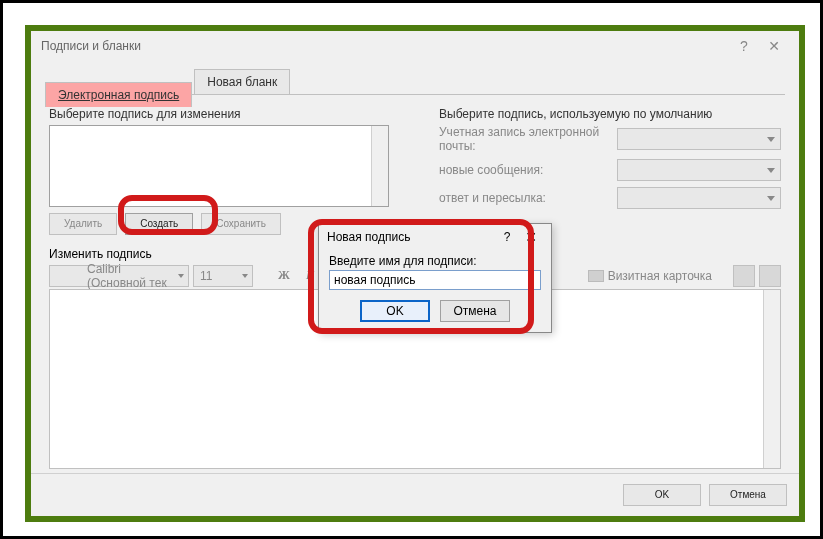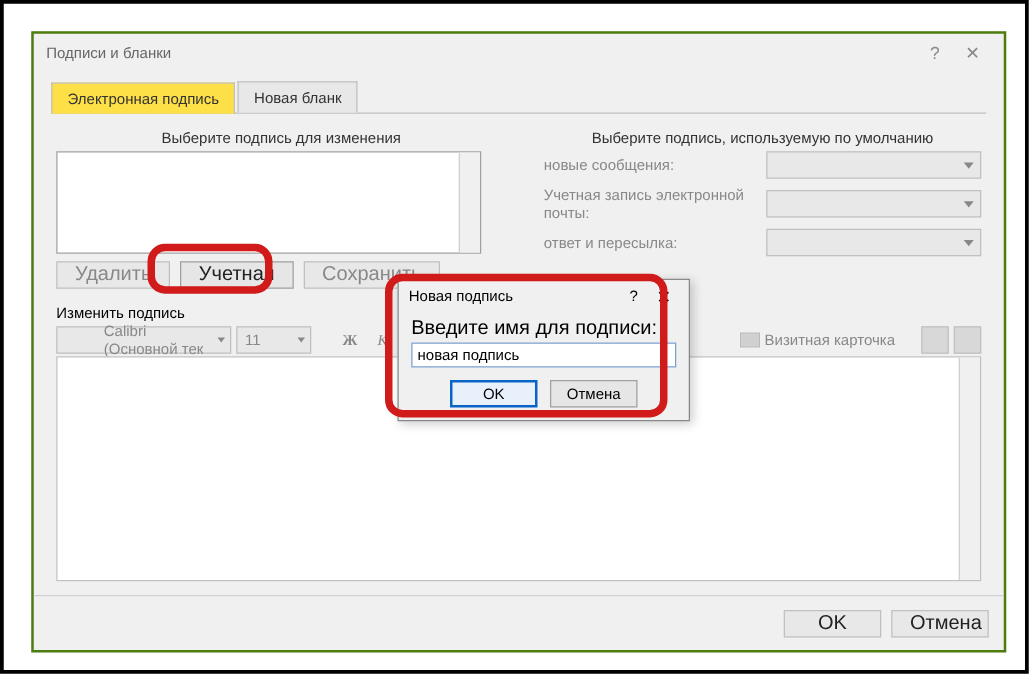--- a/index.html
+++ b/index.html
@@ -1,38 +1,38 @@
 <!DOCTYPE html>
 <html><head>
 <meta charset="utf-8">
 <style>
 * { box-sizing: border-box; margin: 0; padding: 0; font-family: "Segoe UI", Tahoma, sans-serif; font-size: 12px; }
 body { background: #fff; width: 823px; height: 539px; position: relative; border: 3px solid #000; }
-.outer-window { position: absolute; left: 22px; top: 22px; width: 780px; height: 497px; background: #f0f0f0; border: 2px solid #4d7c0f; display: flex; flex-direction: column; }
+.outer-window { position: absolute; left: 22px; top: 22px; width: 780px; height: 497px; background: #f0f0f0; border: 6px solid #4d7c0f; display: flex; flex-direction: column; }
 .titlebar { height: 30px; display: flex; align-items: center; padding: 0 10px; color: #666; }
 .titlebar .title { flex: 1; font-size: 12px; }
 .titlebar .btn { width: 30px; text-align: center; color: #888; font-size: 14px; cursor: pointer; }
 .content { flex: 1; padding: 8px 14px 0 14px; position: relative; }
 .tabs { display: flex; border-bottom: 1px solid #c0c0c0; }
 .tab { padding: 5px 12px; border: 1px solid #c0c0c0; border-bottom: none; background: #f0f0f0; margin-right: 2px; cursor: pointer; color: #333; font-size: 12px; }
-.tab.active { background: #fde047; position: relative; top: 1px; }
+.tab.active { background: #fca5a5; position: relative; top: 13px; text-decoration: underline; }
 .tab:not(.active) { background: #e8e8e8; }
 .panel { padding: 12px 4px 4px 4px; }
 .two-col { display: flex; gap: 30px; }
 .left-col { flex: 0 0 360px; }
 .right-col { flex: 1; }
-.section-label { font-size: 12px; color: #333; margin-bottom: 4px; text-align: center; }
+.section-label { font-size: 12px; color: #333; margin-bottom: 4px; }
 .listbox { width: 340px; height: 82px; background: #fff; border: 1px solid #a0a0a0; position: relative; }
 .listbox::after { content: ""; position: absolute; right: 0; top: 0; bottom: 0; width: 16px; background: #f0f0f0; border-left: 1px solid #d0d0d0; }
 .row { display: flex; align-items: center; margin-bottom: 6px; gap: 8px; }
 .row label { color: #888; font-size: 12px; flex: 0 0 170px; }
 .combo { flex: 1; height: 22px; background: #e8e8e8; border: 1px solid #c0c0c0; position: relative; }
 .combo::after { content: ""; position: absolute; right: 5px; top: 8px; border-left: 4px solid transparent; border-right: 4px solid transparent; border-top: 5px solid #888; }
 .btnrow { display: flex; gap: 8px; margin-top: 6px; }
-.btn-std { height: 22px; padding: 0 14px; background: #e8e8e8; border: 1px solid #c0c0c0; color: #888; cursor: pointer; font-size: 16px; }
+.btn-std { height: 22px; padding: 0 14px; background: #e8e8e8; border: 1px solid #c0c0c0; color: #888; cursor: pointer; font-size: 10px; }
 .btn-std.enabled { color: #222; background: #e6e6e6; border-color: #a0a0a0; }
 .edit-label { font-size: 12px; color: #000000; margin-top: 12px; margin-bottom: 4px; }
 .fmtbar { display: flex; align-items: center; gap: 4px; margin-bottom: 2px; }
 .fmt-combo { height: 22px; background: #e8e8e8; border: 1px solid #c0c0c0; color: #888; padding: 0 18px 0 6px; position: relative; display: flex; align-items: center; }
 .fmt-combo::after { content: ""; position: absolute; right: 4px; top: 8px; border-left: 3px solid transparent; border-right: 3px solid transparent; border-top: 4px solid #888; }
 .fmt-combo.font { width: 140px; padding-left: 37px; }
 .fmt-combo.size { width: 60px; }
 .fmt-btn { width: 22px; height: 22px; border: 1px solid transparent; display: flex; align-items: center; justify-content: center; color: #888; cursor: pointer; }
 .fmt-btn.bold { font-weight: bold; font-family: serif; }
 .fmt-btn.italic { font-style: italic; font-family: serif; }
@@ -49,21 +49,21 @@
 .hl1 { left: 115px; top: 192px; width: 100px; height: 40px; }
 .hl2 { left: 305px; top: 216px; width: 226px; height: 115px; }
 
 
 .dialog { position: absolute; left: 315px; top: 220px; width: 234px; background: #f0f0f0; border: 1px solid #888; z-index: 40; box-shadow: 2px 2px 8px rgba(0,0,0,0.2); }
 .dlg-title { height: 26px; display: flex; align-items: center; padding: 0 8px; }
 .dlg-title .t { flex: 1; font-size: 12px; }
 .dlg-title .q { width: 24px; text-align: center; cursor: pointer; }
 .dlg-title .x { width: 24px; text-align: center; cursor: pointer; font-size: 14px; }
 .dlg-body { padding: 4px 10px 10px 10px; }
-.dlg-body label { font-size: 16px; display: block; margin-bottom: 2px; }
+.dlg-body label { font-size: 12px; display: block; margin-bottom: 2px; }
 .dlg-body input { width: 100%; height: 20px; border: 1px solid #7a9ecc; padding: 0 4px; font-size: 12px; }
 .dlg-btns { display: flex; justify-content: center; gap: 10px; margin-top: 10px; }
 .dlg-btns button { width: 70px; height: 22px; font-size: 12px; cursor: pointer; }
 .dlg-btns .ok { border: 2px solid #0a64c8; background: #e8f0fb; }
 .dlg-btns .cancel { border: 1px solid #a0a0a0; background: #e6e6e6; }
 </style>
 </head>
 <body>
 
 <div class="outer-window">
@@ -77,32 +77,32 @@
       <div class="tab active">Электронная подпись</div>
       <div class="tab">Новая бланк</div>
     </div>
     <div class="panel">
       <div class="two-col">
         <div class="left-col">
           <div class="section-label">Выберите подпись для изменения</div>
           <div class="listbox"></div>
           <div class="btnrow">
             <button class="btn-std">Удалить</button>
-            <button class="btn-std enabled">Учетная</button>
+            <button class="btn-std enabled">Создать</button>
             <button class="btn-std">Сохранить</button>
           </div>
         </div>
         <div class="right-col">
           <div class="section-label">Выберите подпись, используемую по умолчанию</div>
           <div class="row">
-            <label>новые сообщения:</label>
+            <label>Учетная запись электронной почты:</label>
             <div class="combo"></div>
           </div>
           <div class="row">
-            <label>Учетная запись электронной почты:</label>
+            <label>новые сообщения:</label>
             <div class="combo"></div>
           </div>
           <div class="row">
             <label>ответ и пересылка:</label>
             <div class="combo"></div>
           </div>
         </div>
       </div>
 
       <div class="edit-label">Изменить подпись</div>

